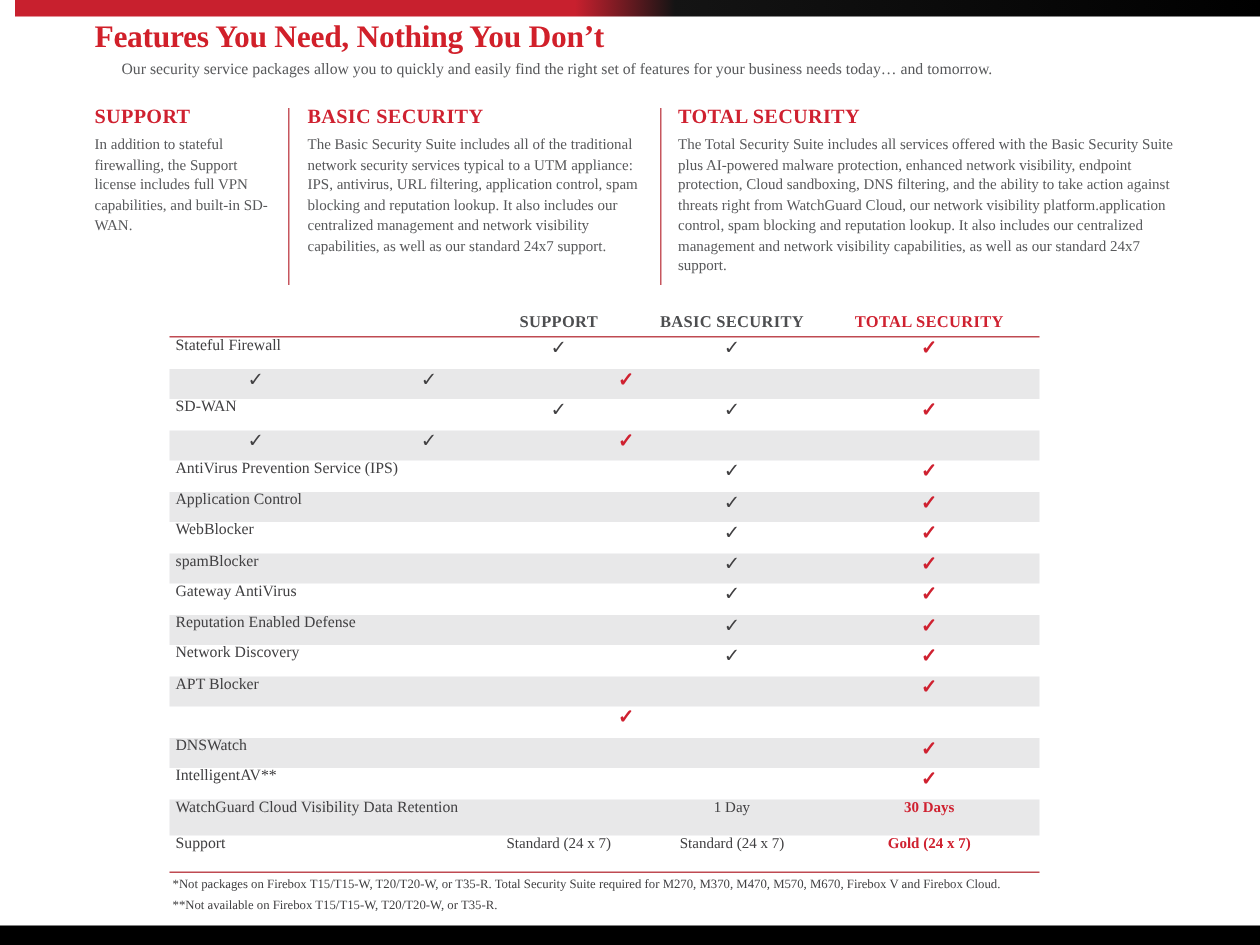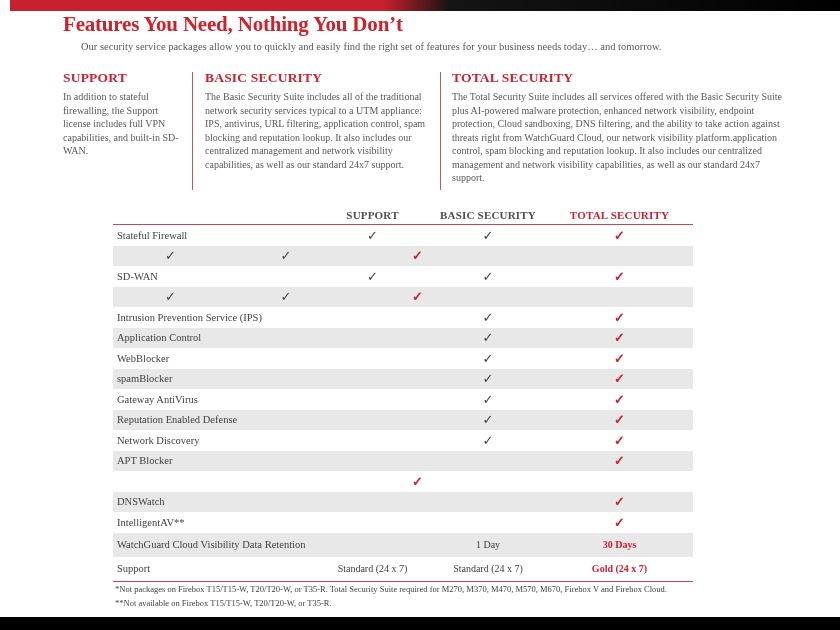--- a/index.html
+++ b/index.html
@@ -26,21 +26,21 @@
   .callout p{margin:0;font-size:10px;line-height:13.5px;color:#58595b;}
   .co-1{left:63px;width:120px;}
   .co-2{left:205px;width:224px;}
   .co-3{left:452px;width:340px;}
   .vdivider{position:absolute;top:2px;width:1px;height:118px;background:#c6565e;}
   .vd-1{left:192px;}
   .vd-2{left:440px;}
 
   .ftable{position:absolute;left:113px;top:198px;width:580px;}
   .thead{display:flex;align-items:flex-end;height:23px;border-bottom:1.5px solid #bf4a52;padding-bottom:3px;}
-  .trow{display:flex;align-items:center;height:20.5px;}
+  .trow{display:flex;align-items:flex-start;height:20.5px;}
   .trow:nth-last-child(-n+2){height:24px;}
   .trow.striped{background:#e8e8e9;}
   .tlabel{width:202px;padding-left:4px;font-size:10.5px;color:#414042;box-sizing:border-box;}
   .tcell{text-align:center;font-size:10px;color:#414042;}
   .col-support{width:115px;}
   .col-basic{width:116px;}
   .col-total{width:147px;}
   .hcell{font-size:11px;font-weight:700;color:#4d4e50;text-align:center;letter-spacing:.2px;}
   .hcell.total{color:#cf2130;}
   .tcell.check{font-size:13px;line-height:1;font-weight:400;}
@@ -101,21 +101,21 @@
           <div class="tcell col-support check">✓</div>
           <div class="tcell col-basic check">✓</div>
           <div class="tcell col-total check">✓</div>
         </div>
         <div class="trow striped">
           <div class="tcell col-support check">✓</div>
           <div class="tcell col-basic check">✓</div>
           <div class="tcell col-total check">✓</div>
         </div>
         <div class="trow">
-          <div class="tlabel">Intrusion Prevention Service (IPS)</div>
+          <div class="tlabel">AntiVirus Prevention Service (IPS)</div>
           <div class="tcell col-support"></div>
           <div class="tcell col-basic check">✓</div>
           <div class="tcell col-total check">✓</div>
         </div>
         <div class="trow striped">
           <div class="tlabel">Application Control</div>
           <div class="tcell col-support"></div>
           <div class="tcell col-basic check">✓</div>
           <div class="tcell col-total check">✓</div>
         </div>

